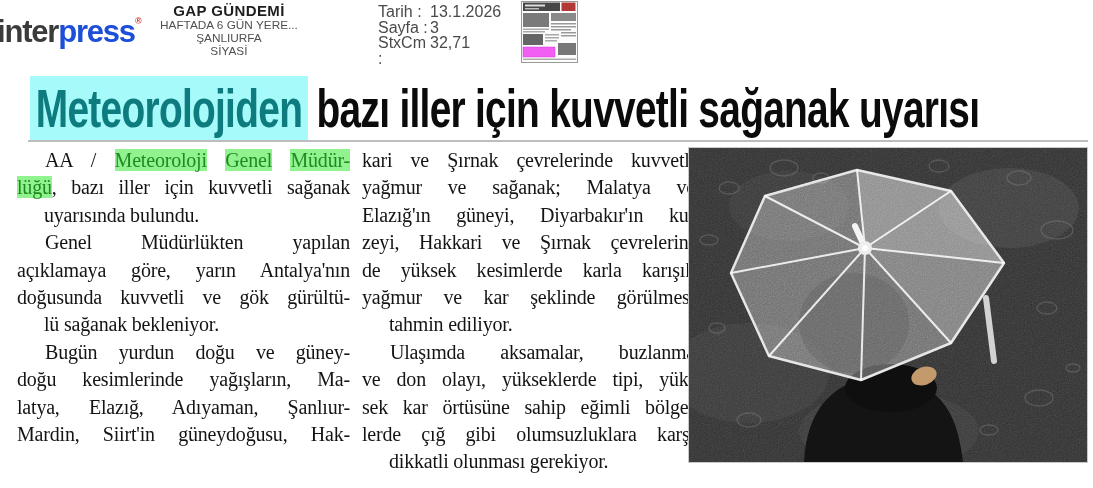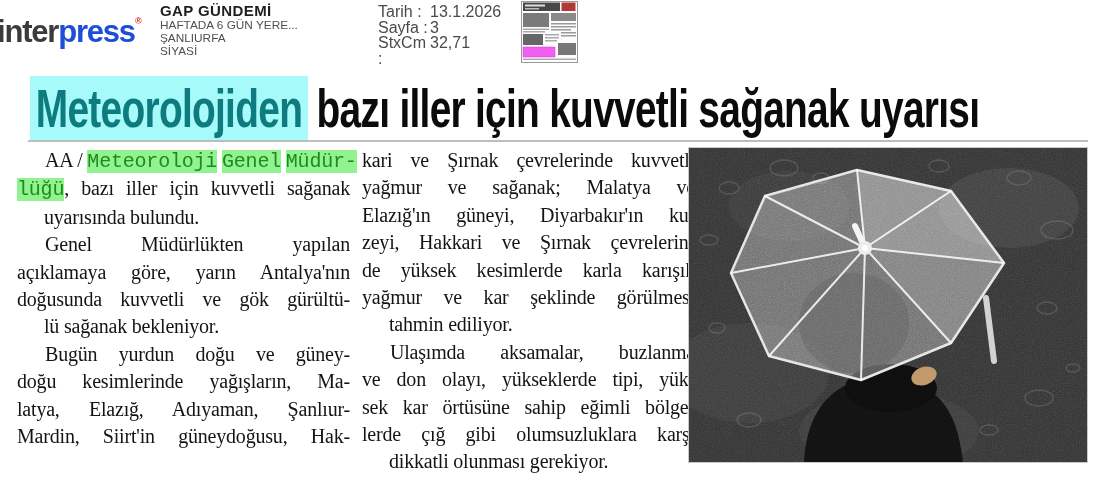--- a/index.html
+++ b/index.html
@@ -7,38 +7,38 @@
     width:1093px;height:488px;position:relative;background:#ffffff;
     font-family:"Liberation Sans",sans-serif;overflow:hidden;
     --hd-bg:#a6fafa;--hd-fg:#0e7b7e;--kw-bg:#90f390;--kw-fg:#1f8a1f;--marker:#f15ef1;
   }
   
   .header{position:absolute;top:0;left:0;width:1093px;height:68px;}
   .logo{position:absolute;left:-3px;top:6px;font-weight:bold;font-size:31px;letter-spacing:-1.2px;color:#3b3b3b;line-height:30px;}
   .logo .press{color:#1d4ed8;}
   .logo .reg{font-size:9px;color:#d4342f;vertical-align:18px;letter-spacing:0;}
   .pub{position:absolute;left:160px;top:3px;}
-  .pub-name{font-size:15px;font-weight:bold;color:#1e1e1e;letter-spacing:.4px;line-height:16px;}
-  .pub-line{font-size:11.8px;color:#4f4f4f;line-height:13.2px;}
+  .pub-name{font-size:15px;font-weight:bold;color:#1e1e1e;letter-spacing:.4px;line-height:16px;text-align:center;}
+  .pub-line{font-size:11.8px;color:#4f4f4f;line-height:13.2px;text-align:center;}
   .meta{position:absolute;left:378px;top:4px;display:grid;grid-template-columns:52px auto;column-gap:0;font-size:16px;color:#4a4a4a;line-height:15.5px;}
   .thumb{position:absolute;left:521px;top:1px;width:57px;height:62px;}
   
   .headline{position:absolute;left:30px;top:79px;white-space:nowrap;transform:scaleX(.72);transform-origin:left top;
     font-weight:bold;font-size:54px;letter-spacing:-1px;color:#0b0b0b;line-height:58px;}
   .headline .hl{background:var(--hd-bg);color:var(--hd-fg);padding:2px 8px 3px 8px;}
   .headline .rest{margin-left:12px;}
   .headline-rule{position:absolute;left:28px;top:140px;width:1060px;height:2px;background:#bdbdbd;}
   
   .article{position:absolute;left:17px;top:147px;width:678px;display:flex;gap:12px;
     font-family:"Liberation Serif",serif;font-size:20px;color:#141414;}
   .col{width:333px;}
   .line{white-space:nowrap;text-align:justify;text-align-last:justify;line-height:27.4px;letter-spacing:-.2px;}
   .line.last{text-align-last:left;margin-left:27px;}
   .line.indent{padding-left:28px;}
-  .kw{background:var(--kw-bg);color:var(--kw-fg);font-family:Liberation Mono, monospace;}
+  .kw{background:var(--kw-bg);color:var(--kw-fg);}
   
   .photo{position:absolute;left:688px;top:147px;width:400px;height:316px;border:1px solid #c9c9c9;box-sizing:border-box;background:#2e2e2e;}
   .photo svg{display:block;}
   .marker{fill:var(--marker);stroke:#d040d0;stroke-width:.5;}
 </style>
 </head>
 <body style="--hd-bg: #a6fafa; --hd-fg: #0e7b7e; --kw-bg: #90f390; --kw-fg: #1f8a1f; --marker: #f15ef1;">
 
 <div class="header">
   <div class="logo"><span>inter</span><span class="press">press</span><span class="reg">®</span></div>

